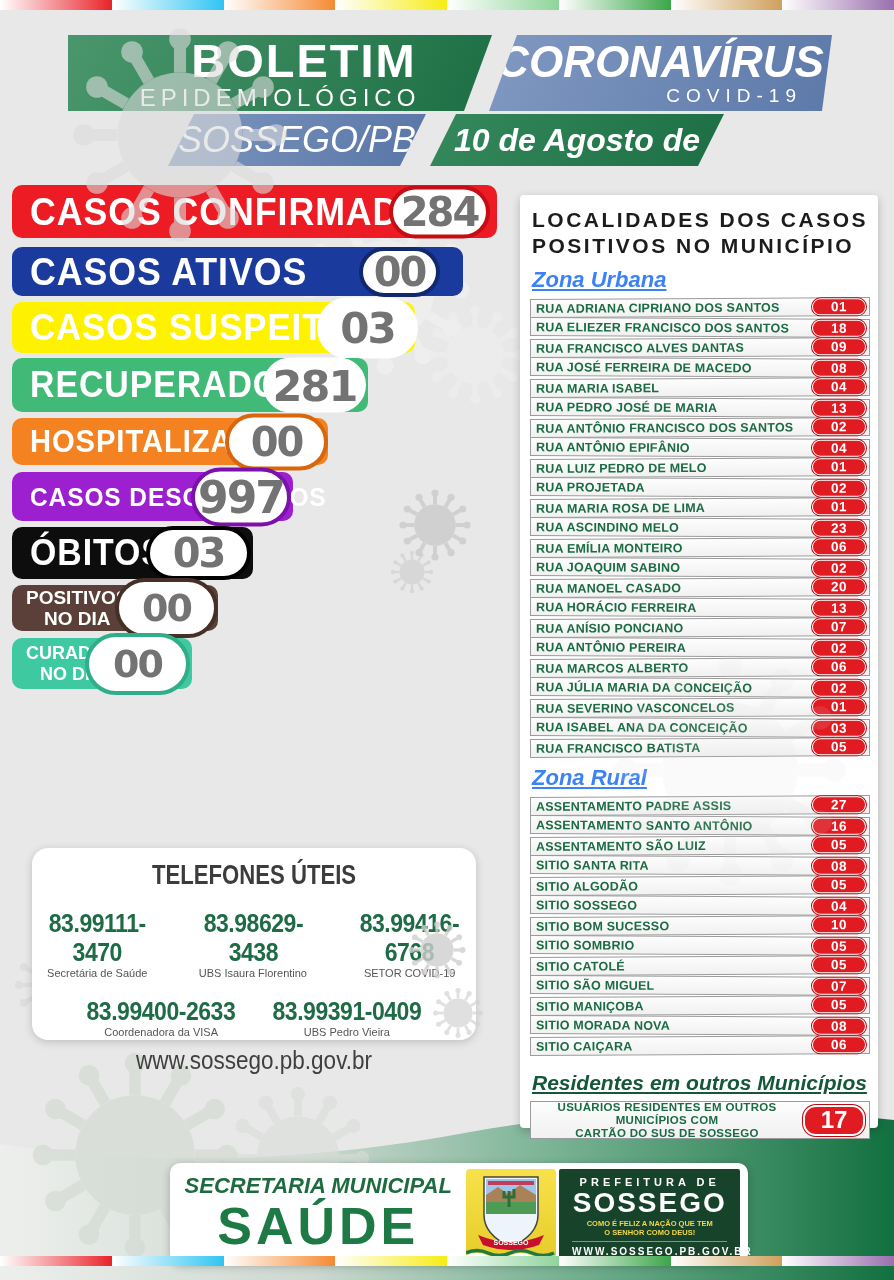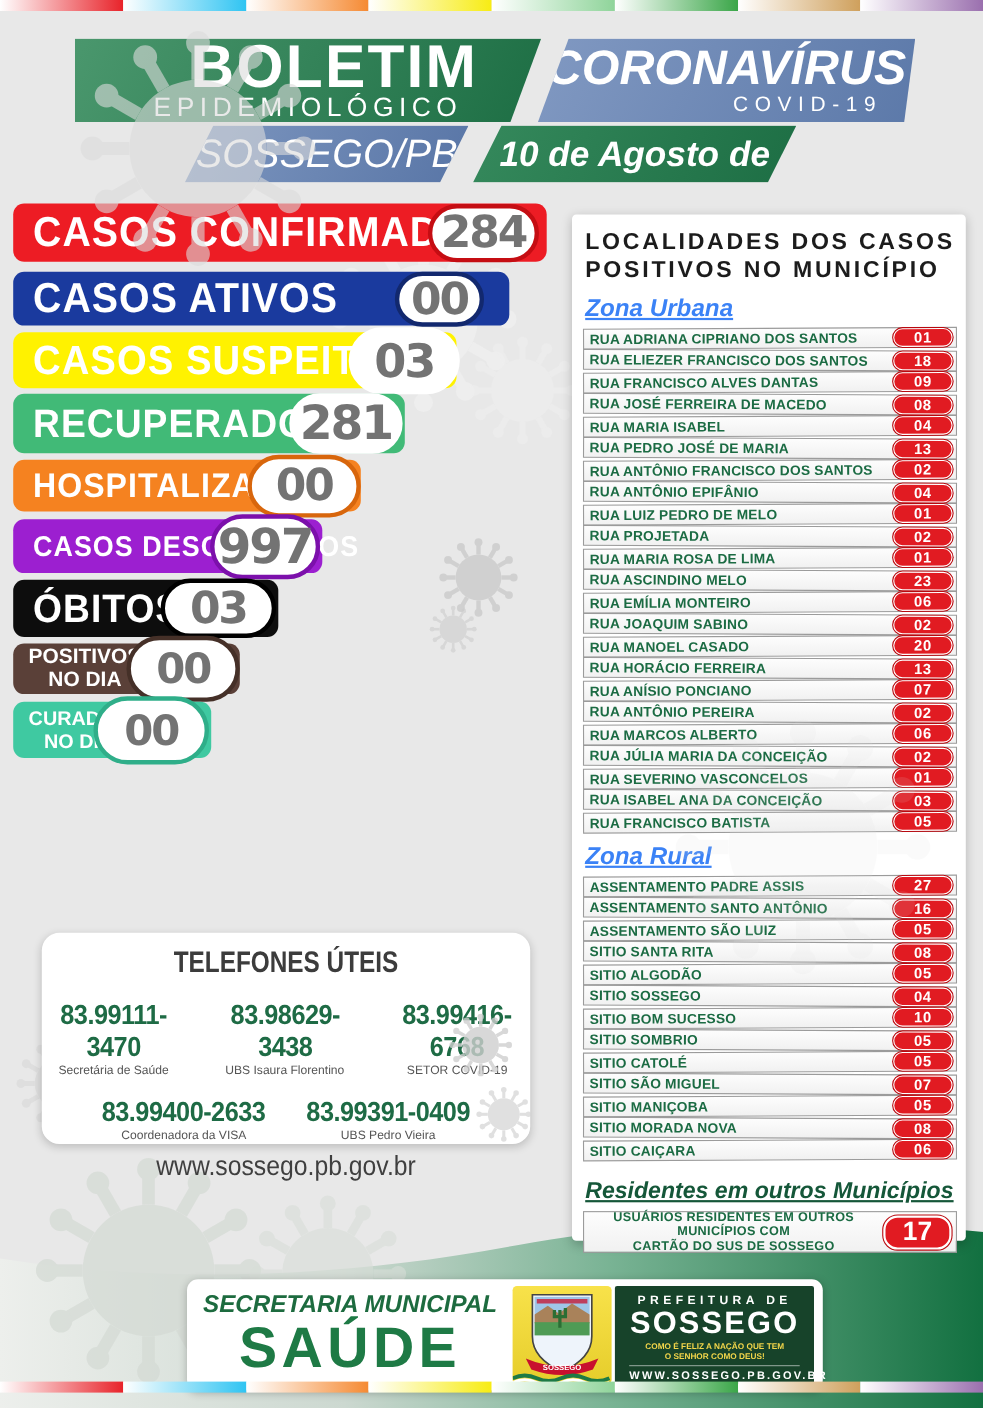--- a/index.html
+++ b/index.html
@@ -17,21 +17,21 @@
   .strip span:nth-child(5){background:linear-gradient(90deg,#fff,#8fd49a);}
   .strip span:nth-child(6){background:linear-gradient(90deg,#fff,#3aa648);}
   .strip span:nth-child(7){background:linear-gradient(90deg,#fff,#cfa05c);}
   .strip span:nth-child(8){background:linear-gradient(90deg,#fff,#9a6fae);}
 
   
   .hdr{position:absolute;color:#fff;box-sizing:border-box;z-index:2;}
   .hdr-green1{left:68px;top:35px;width:424px;height:76px;text-align:center;
     background:linear-gradient(115deg,#4a976d,#1d6e44);
     clip-path:polygon(0 0,100% 0,calc(100% - 28px) 100%,0 100%);}
-  .b1{font-size:55px;font-weight:bold;letter-spacing:2px;line-height:49px;margin-top:1px;padding-left:48px;}
+  .b1{font-size:47px;font-weight:bold;letter-spacing:2px;line-height:49px;margin-top:1px;padding-left:48px;}
   .b2{font-size:24px;letter-spacing:5px;line-height:25px;font-weight:400;}
   .hdr-blue1{left:489px;top:35px;width:343px;height:76px;
     background:linear-gradient(115deg,#8199c2,#5c79a9);
     clip-path:polygon(28px 0,100% 0,calc(100% - 10px) 100%,0 100%);}
   .c1{font-size:44px;font-weight:bold;font-style:italic;text-align:center;line-height:47px;margin-top:3px;letter-spacing:0;}
   .c2{font-size:19px;letter-spacing:6px;text-align:right;padding-right:30px;line-height:21px;}
   .hdr-blue2{left:168px;top:114px;width:258px;height:52px;text-align:center;
     background:linear-gradient(115deg,#7e97c0,#5875a6);
     clip-path:polygon(26px 0,100% 0,calc(100% - 26px) 100%,0 100%);
     font-size:36px;font-weight:normal;font-style:italic;line-height:52px;}
@@ -87,21 +87,21 @@
   .res-head{font-size:21px;font-style:italic;font-weight:bold;color:#155739;
     text-decoration:underline;margin:16px 0 6px 2px;}
   .res-row{display:flex;align-items:center;border:1px solid #9b9b9b;height:36px;
     background:linear-gradient(180deg,#fdfdfd,#f1f1f1);}
   .res-text{flex:1;text-align:center;font-size:11.5px;font-weight:bold;color:#1b6b43;line-height:13px;letter-spacing:.3px;}
   .res-count{width:62px;height:31px;background:#e11b22;border:2px solid #fff;box-shadow:0 0 0 1px #b9090f;
     border-radius:13px;color:#fff;font-weight:bold;font-size:24px;display:flex;align-items:center;
     justify-content:center;margin-right:4px;box-sizing:border-box;flex:none;}
 
   
-  .phone-card{position:absolute;left:38px;top:848px;width:444px;height:192px;background:#fff;
+  .phone-card{position:absolute;left:32px;top:848px;width:444px;height:192px;background:#fff;
     border-radius:16px;box-shadow:0 2px 8px rgba(0,0,0,.18);z-index:2;text-align:center;box-sizing:border-box;}
   .phone-title{font-size:27px;font-weight:bold;color:#3c3c3c;transform:scaleX(.82);margin-top:12px;}
   .phone-row{display:flex;justify-content:center;gap:24px;margin-top:18px;}
   .phone-col .num{font-size:25px;font-weight:bold;color:#1e6b45;transform:scaleX(.92);letter-spacing:-.5px;}
   .phone-col .lbl{font-size:11px;color:#555;}
   .site{font-size:25px;color:#3f3f3f;transform:scaleX(.9);margin-top:8px;}
 
   
   .wave{position:absolute;left:0;top:1080px;z-index:1;}
   .footer-card{position:absolute;left:170px;top:1163px;width:578px;height:101px;background:#fff;

